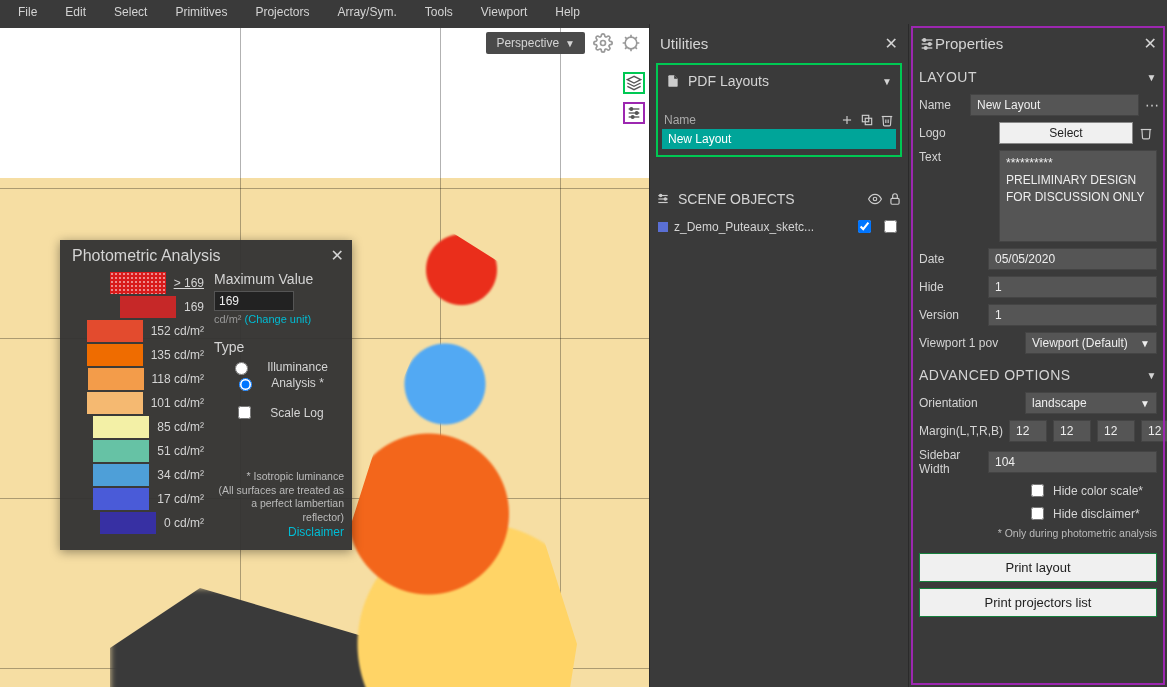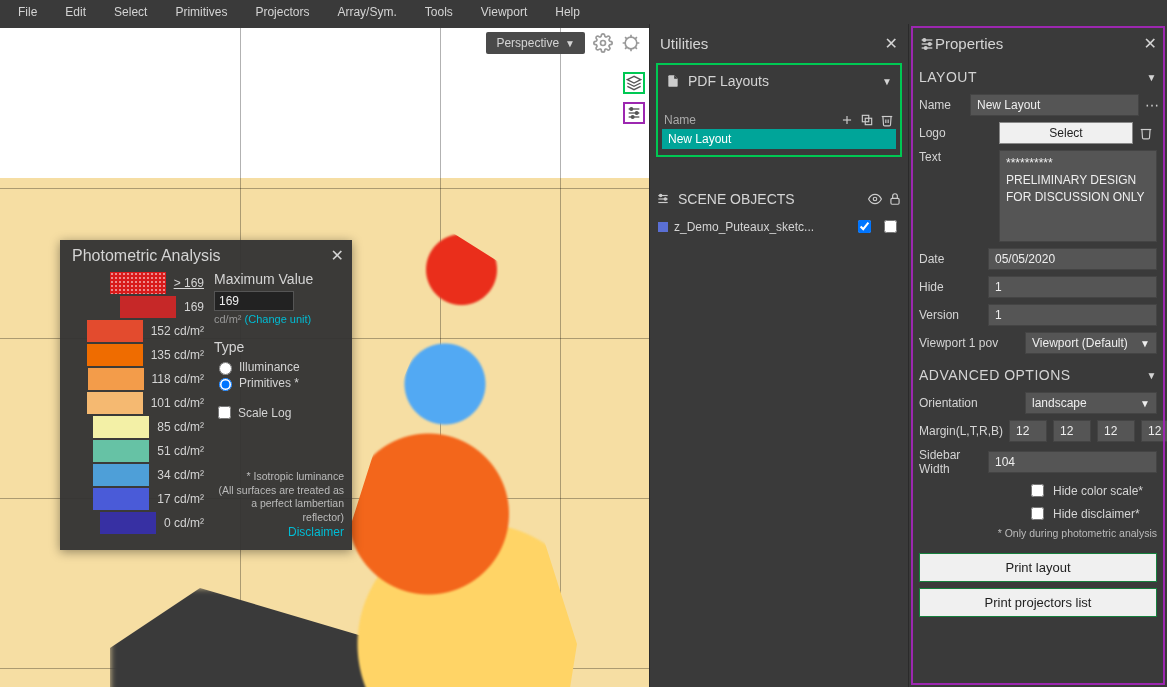--- a/index.html
+++ b/index.html
@@ -130,21 +130,21 @@
   .swatch { width: 56px; height: 22px; margin-right: 8px; }
   .scale-val { font-size: 12px; }
   .max-col { flex:1; font-size: 12px; }
   .max-col h4 { margin: 0 0 4px 0; font-weight: normal; font-size: 14px; }
   .max-input {
     width: 80px; background:#222; border:1px solid #555; color:#eee;
     padding:2px 4px; font-size:12px;
   }
   .unit-row { margin-top:2px; color:#999; font-size:11px; }
   .unit-row a { color: var(--accent-link); text-decoration:none; }
-  .radio-row { display:flex; align-items:center; gap:4px; margin:0 0; }
+  .radio-row { display:flex; align-items:center; gap:16px; margin:0 0;justify-content:center; }
   .note { font-size:10.5px; color:#bbb; text-align:right; margin-top: 48px; line-height:1.3; }
   .note a { color: var(--accent-link); text-decoration:none; font-size:12px; }
 
   
   .utilities {
     width: 260px;
     background: #3a3a3a;
     border-left: 1px solid #2a2a2a;
     border-right: 1px solid #2a2a2a;
     padding: 4px 0 0 0;
@@ -375,21 +375,21 @@
             <span>cd/m²</span>
             <a href="#">(Change unit)</a>
           </div>
           <h4 style="margin-top:14px">Type</h4>
           <div class="radio-row">
             <input type="radio" name="pt" style="">
             <span>Illuminance</span>
           </div>
           <div class="radio-row">
             <input type="radio" name="pt" checked="" style="">
-            <span>Primitives *</span>
+            <span>Analysis *</span>
           </div>
           <div class="radio-row" style="margin-top:12px">
             <input type="checkbox" style="">
             <span>Scale Log</span>
           </div>
           <div class="note">
             <div>* Isotropic luminance</div>
             <div>(All surfaces are treated as a perfect lambertian reflector)</div>
             <a href="#">Disclaimer</a>
           </div>

